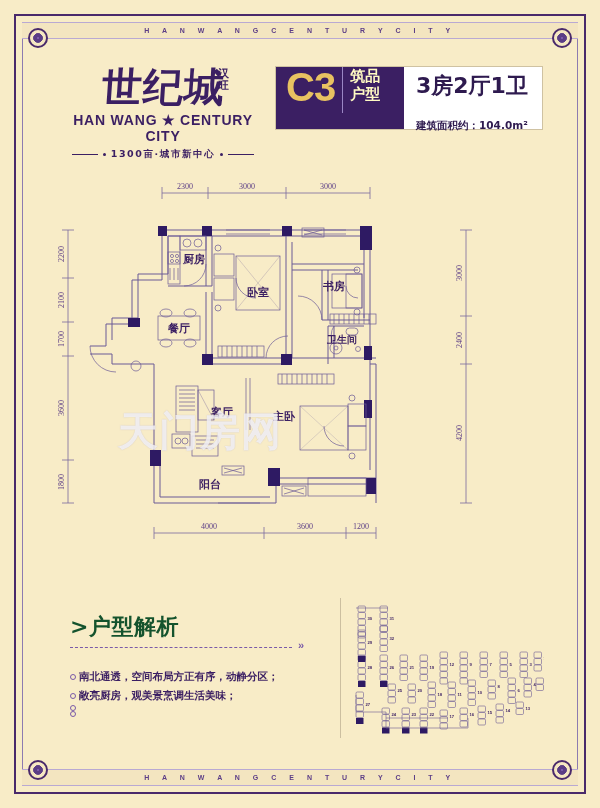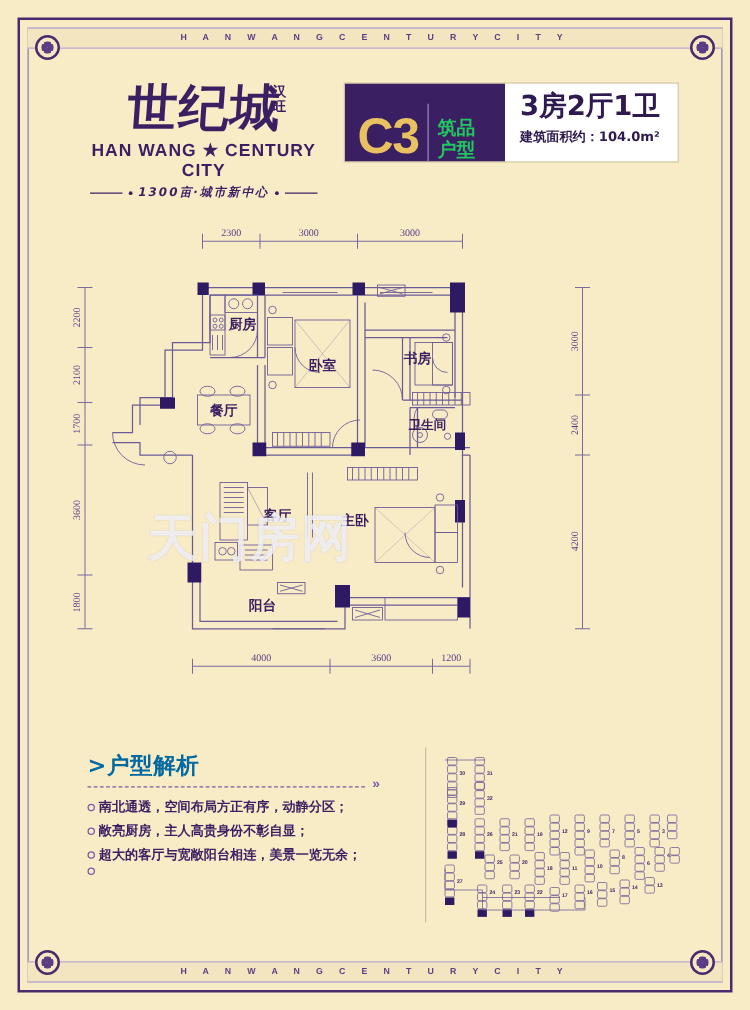--- a/index.html
+++ b/index.html
@@ -101,86 +101,86 @@
   .logo-rule {
     display: flex; align-items: center; justify-content: center;
     margin-top: 4px; gap: 5px;
   }
   .logo-rule .ln { height: 1px; background: #3b1f63; flex: 1; max-width: 26px; }
   .logo-rule .dot { width: 3px; height: 3px; background:#3b1f63; border-radius:50%; }
   .logo-sub {
     font-size: 9.5px; font-weight: bold; color: #3b1f63;
     letter-spacing: 1.6px;
     font-family: "DejaVu Sans", sans-serif;
-    font-style: italic;
   }
 
   .badge {
     position: absolute; left: 229px; top: 4px;
     width: 268px; height: 64px;
     display: flex;
     border: 1px solid #cfc2a2;
   }
   .badge-left {
     background: #3b1f63;
     width: 128px;
-    display: flex; align-items: flex-end;
+    display: flex; align-items: flex-start;
     padding: 0 6px 0 10px;
   }
   .badge-c3 {
     font-size: 40px; font-weight: bold;
     color: #e8c261;
     font-family: "Liberation Sans", sans-serif;
     line-height: 40px;
     letter-spacing: -1px;
   }
   .badge-divider { width:1px; background:#9a86c4; height:46px; margin:0 7px; }
   .badge-zhu {
-    color: #22c55e; font-size: 15px; font-weight: bold;
+    color: #fef9c3; font-size: 15px; font-weight: bold;
     line-height: 18px;
     font-family: "DejaVu Sans", sans-serif;
   }
   .badge-right {
     flex: 1; background: #ffffff;
     padding: 6px 0 0 12px;
   }
   .badge-title {
     font-size: 22px; font-weight: bold; color:#2e1a4f;
     font-family: "DejaVu Sans", sans-serif;
     line-height: 26px;
   }
   .badge-area {
     font-size: 10.5px; color:#2e1a4f; font-weight: bold;
     font-family: "DejaVu Sans", sans-serif;
-    margin-top: 4px;
+    margin-top: 20px;
   }
 
   
   .plan { position: absolute; left: 46px; top: 168px; width: 508px; height: 390px; }
   .plan svg { display:block; }
 
   
   .analysis { position: absolute; left: 70px; top: 600px; width: 270px; }
   .an-title {
-    font-size: 18px; font-weight: bold; color: #0369a1;
+    font-size: 22px; font-weight: bold; color: #14532d;
     font-family: "DejaVu Sans", sans-serif;
     letter-spacing: 0.5px;
+    margin-top: 12px;
   }
   .an-dash {
     margin-top: 5px; height: 8px;
     border-top: 1px dashed #7a5aa8;
     position: relative;
     width: 222px;
   }
   .an-dash::after {
     content: "»";
     position: absolute; right: -12px; top: -9px;
     color:#7a5aa8; font-size: 11px; font-weight: bold;
   }
-  .an-list { }
+  .an-list { margin-top: 12px; }
   .an-item {
     font-size: 10.5px; color: #3b1f63; font-weight: bold;
     font-family: "DejaVu Sans", sans-serif;
     line-height: 19px;
     display: flex; align-items: baseline; gap: 3px;
   }
   .an-bullet {
     display:inline-block; width:6px; height:6px;
     border: 1.2px solid #7a5aa8; border-radius:50%;
     flex: none;
@@ -525,25 +525,24 @@
   <div class="analysis">
     <div class="an-title">&gt;户型解析</div>
     <div class="an-dash"></div>
     <div class="an-list">
       <div class="an-item">
         <span class="an-bullet"></span>
         <span>南北通透，空间布局方正有序，动静分区；</span>
       </div>
       <div class="an-item">
         <span class="an-bullet"></span>
-        <span>敞亮厨房，主人高贵身份不彰自显；</span>
+        <span>敞亮厨房，观美景烹调生活美味；</span>
       </div>
       <div class="an-item">
         <span class="an-bullet"></span>
-        <span>超大的客厅与宽敞阳台相连，美景一览无余；</span>
       </div>
       <div class="an-item">
         <span class="an-bullet"></span>
       </div>
     </div>
   </div>
 
   <div class="vdivider"></div>
 
   <div class="site">

